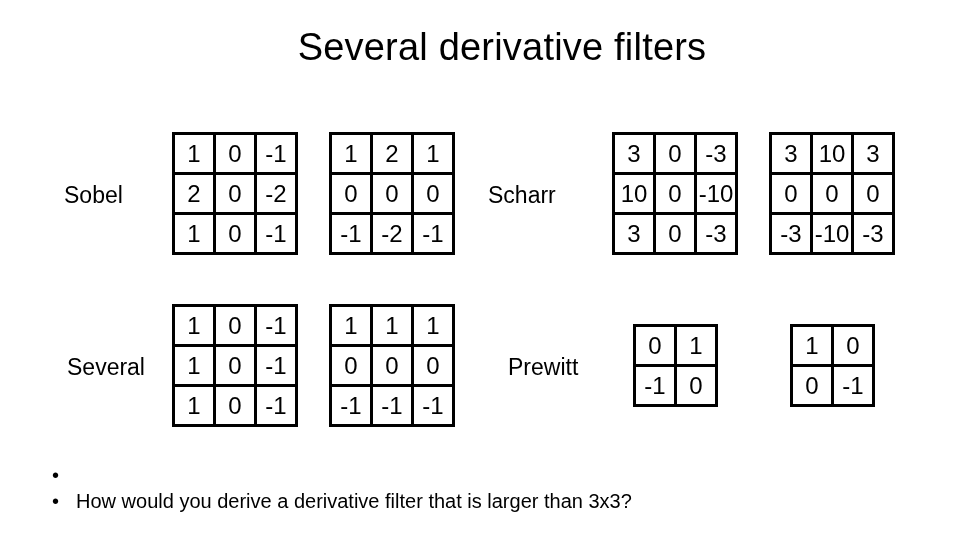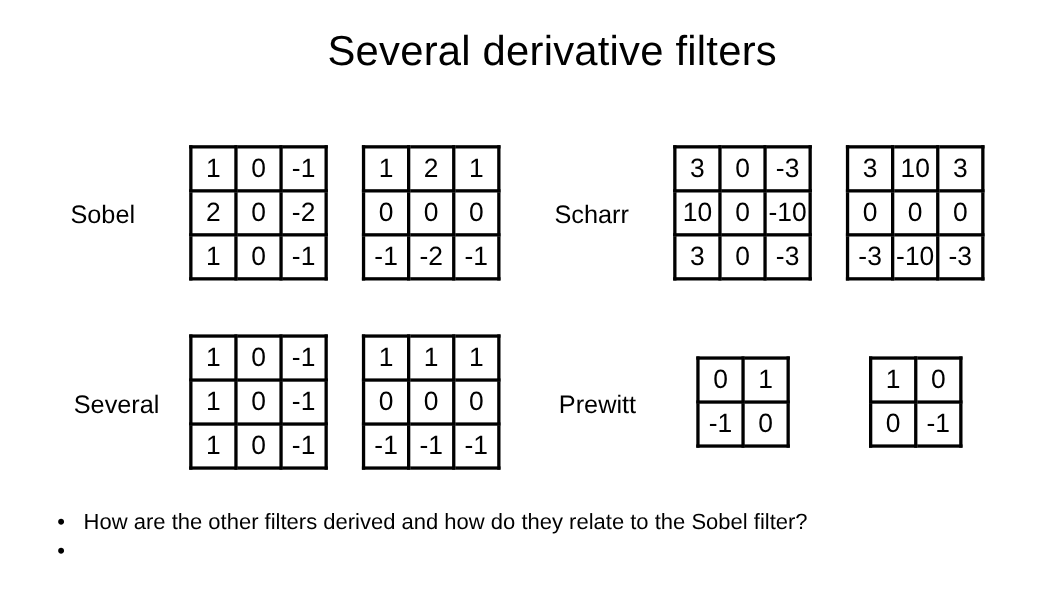--- a/index.html
+++ b/index.html
@@ -73,21 +73,21 @@
       <td>0</td>
     </tr>
     <tr>
       <td>-1</td>
       <td>-2</td>
       <td>-1</td>
     </tr>
   </tbody>
     </table>
 
-  <div class="flabel" style="left:504px; top:182px;">Scharr</div>
+  <div class="flabel" style="left:488px; top:182px;">Scharr</div>
 
   <table class="kernel" style="left:612px; top:132px;">
     <tbody>
         <tr>
       <td>3</td>
       <td>0</td>
       <td>-3</td>
     </tr>
     <tr>
       <td>10</td>
@@ -188,20 +188,20 @@
     <tr>
       <td>0</td>
       <td>-1</td>
     </tr>
   </tbody>
     </table>
 
   <ul class="bullets">
     <li>
       <span class="marker">•</span>
-      <span>How are the other filters derived and how do they relate to the Sobel filter?</span>
     </li>
     <li>
       <span class="marker">•</span>
+      <span>How would you derive a derivative filter that is larger than 3x3?</span>
     </li>
   </ul>
 
 </div>
 
 </body></html>

